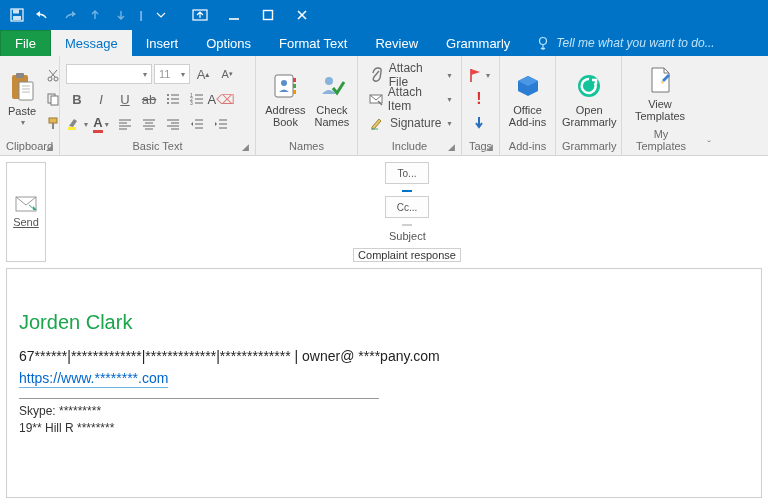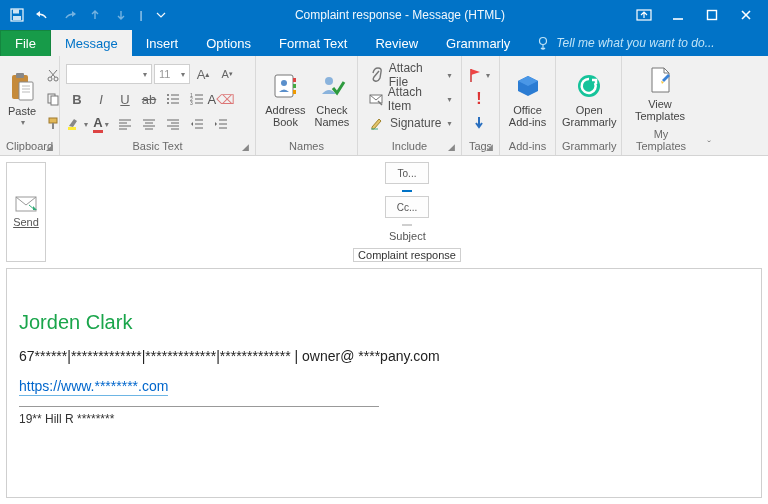--- a/index.html
+++ b/index.html
@@ -52,21 +52,21 @@
 .fieldrow { display: flex; align-items: center; gap: 6px; flex-direction: column; }
 .fldbtn { width: 44px; height: 22px; border: 1px solid #CFCFCF; background: #FDFDFD; font-size: 10px; color: #555; display: flex; align-items: center; justify-content: center; }
 .fldlbl { width: 44px; font-size: 11px; color: #555; padding-left: 4px; }
 .fldinput { flex: 1; height: 28px; border: 1px solid #CFCFCF; background: #fff; font-size: 11px; color: #333; padding: 0 4px; }
 .fldinput.focused { border: 1px solid #0173C7; position: relative; }
 .fldinput.focused::before { content: ""; position: absolute; left: 3px; top: 3px; bottom: 3px; width: 1px; background: #0173C7; }
 
 .body { margin: 6px 6px 0 6px; border: 1px solid #CFCFCF; padding: 18px 12px; height: 230px; font-size: 13px; color: #222; }
 .signame { color: #1AA54B; font-size: 20px; margin: 24px 0 14px 0; }
 .sigline1 { font-size: 14px; margin-bottom: 6px; }
-.sigurl { font-size: 14px; color: #0066CC; border-bottom: 1px solid #6DB5E4; display: inline-block; padding-bottom: 1px; margin-bottom: 6px; margin-top: 8px; }
+.sigurl { font-size: 14px; color: #0066CC; border-bottom: 1px solid #6DB5E4; display: inline-block; padding-bottom: 1px; margin-bottom: 6px; }
 .sighr { border: none; border-top: 1px solid #999; margin: 4px 0 4px 0; width: 360px; }
 .sigtxt { font-size: 12px; color: #333; line-height: 1.4; }
 
 svg { display: block; }
 </style>
 </head>
 <body>
 
 <div class="titlebar">
   <div class="qa">
@@ -99,21 +99,20 @@
           <path d="M6 2 L6 10 M3 7 L6 10 L9 7" fill="none" stroke="#fff" stroke-width="1.4"></path>
         </svg>
       </span>
     <span class="divico">|</span>
     <span class="ico">
         <svg width="10" height="10" viewBox="0 0 10 10">
           <path d="M1 3 L5 7 L9 3" fill="none" stroke="#fff" stroke-width="1.2"></path>
         </svg>
       </span>
   </div>
-  <div class="title">Complaint response - Message (HTML)</div>
   <div class="winbtns">
     <span class="ico">
         <svg width="16" height="12" viewBox="0 0 16 12">
           <rect x="1" y="1" width="14" height="10" fill="none" stroke="#fff" stroke-width="1.2"></rect>
           <path d="M8 9 L8 4 M5 6 L8 3 L11 6" fill="none" stroke="#fff" stroke-width="1.2"></path>
         </svg>
       </span>
     <span class="ico">
         <svg width="12" height="12" viewBox="0 0 12 12">
           <line x1="1" y1="10" x2="11" y2="10" stroke="#fff" stroke-width="1.6"></line>
@@ -470,14 +469,15 @@
       </div>
     </div>
   </div>
 </div>
 
 <div class="body">
   <div class="signame">Jorden Clark</div>
   <div class="sigline1">67******|*************|*************|*************  | owner@ ****pany.com</div>
   <div><span class="sigurl">https://www.********.com</span></div>
   <hr class="sighr">
+  <div class="sigtxt">Skype:  *********</div>
   <div class="sigtxt">19** Hill R ********</div>
 </div>
 
 </body></html>

